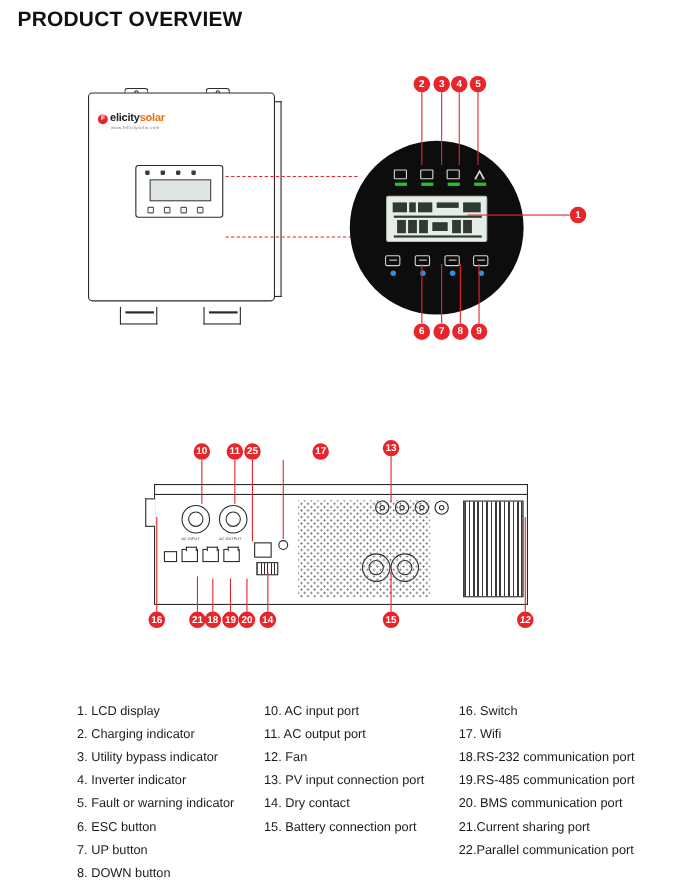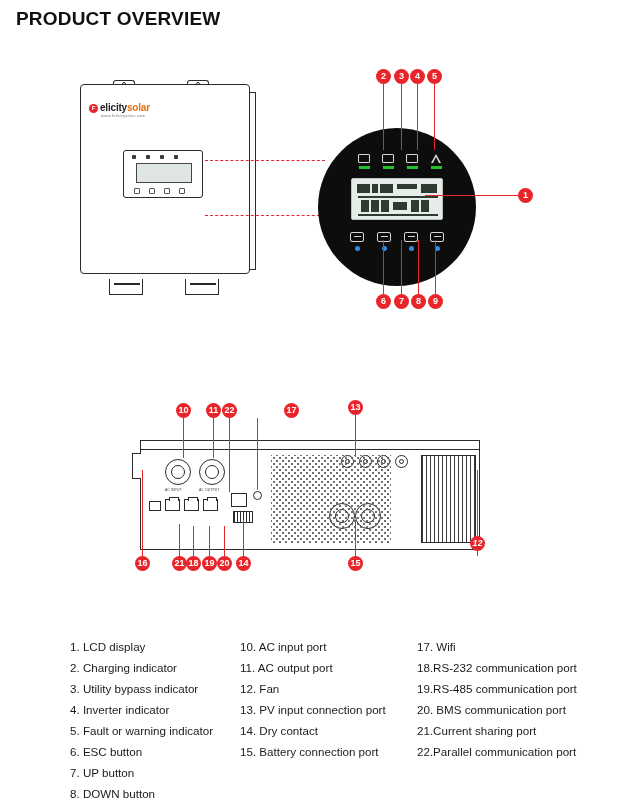--- a/index.html
+++ b/index.html
@@ -441,37 +441,37 @@
     <div class="rear-circ" style="left:214px; top:62px; width:26px; height:26px;">
         <i></i>
       </div>
 
     <div class="vents"></div>
     <div class="heatsink"></div>
   </div>
 
   <div class="callout" style="left:176px; top:403px;">10</div>
   <div class="callout" style="left:206px; top:403px;">11</div>
-  <div class="callout" style="left:222px; top:403px;">22</div>
+  <div class="callout" style="left:222px; top:403px;">25</div>
   <div class="callout" style="left:250px; top:403px;margin-left:34px;">17</div>
   <div class="callout" style="left:348px; top:400px;">13</div>
   <div class="solid-v" style="left:183px; top:418px; height:40px;"></div>
   <div class="solid-v" style="left:213px; top:418px; height:40px;"></div>
   <div class="solid-v" style="left:229px; top:418px; height:74px;"></div>
   <div class="solid-v" style="left:257px; top:418px; height:72px;"></div>
   <div class="solid-v" style="left:355px; top:415px; height:42px;"></div>
 
   <div class="callout" style="left:135px; top:556px;">16</div>
   <div class="callout" style="left:172px; top:556px;">21</div>
   <div class="callout" style="left:186px; top:556px;">18</div>
   <div class="callout" style="left:202px; top:556px;">19</div>
   <div class="callout" style="left:217px; top:556px;">20</div>
   <div class="callout" style="left:236px; top:556px;">14</div>
   <div class="callout" style="left:348px; top:556px;">15</div>
-  <div class="callout" style="left:470px; top:536px;font-style:italic;">12</div>
+  <div class="callout" style="left:470px; top:556px;font-style:italic;">12</div>
   <div class="solid-v" style="left:142px; top:470px; height:86px;"></div>
   <div class="solid-v" style="left:179px; top:524px; height:32px;"></div>
   <div class="solid-v" style="left:193px; top:526px; height:30px;"></div>
   <div class="solid-v" style="left:209px; top:526px; height:30px;"></div>
   <div class="solid-v" style="left:224px; top:526px; height:30px;"></div>
   <div class="solid-v" style="left:243px; top:520px; height:36px;"></div>
   <div class="solid-v" style="left:355px; top:520px; height:36px;"></div>
   <div class="solid-v" style="left:477px; top:470px; height:86px;"></div>
 
   <div class="legend">
@@ -487,20 +487,21 @@
     </div>
     <div class="legend-col c2">
       <div class="legend-item">10. AC input port</div>
       <div class="legend-item">11. AC output port</div>
       <div class="legend-item">12. Fan</div>
       <div class="legend-item">13. PV input connection port</div>
       <div class="legend-item">14. Dry contact</div>
       <div class="legend-item">15. Battery connection port</div>
     </div>
     <div class="legend-col c3">
+      <div class="legend-item">16. Switch</div>
       <div class="legend-item">17. Wifi</div>
       <div class="legend-item">18.RS-232 communication port</div>
       <div class="legend-item">19.RS-485 communication port</div>
       <div class="legend-item">20. BMS communication port</div>
       <div class="legend-item">21.Current sharing port</div>
       <div class="legend-item">22.Parallel communication port</div>
     </div>
   </div>
 
 </div>

